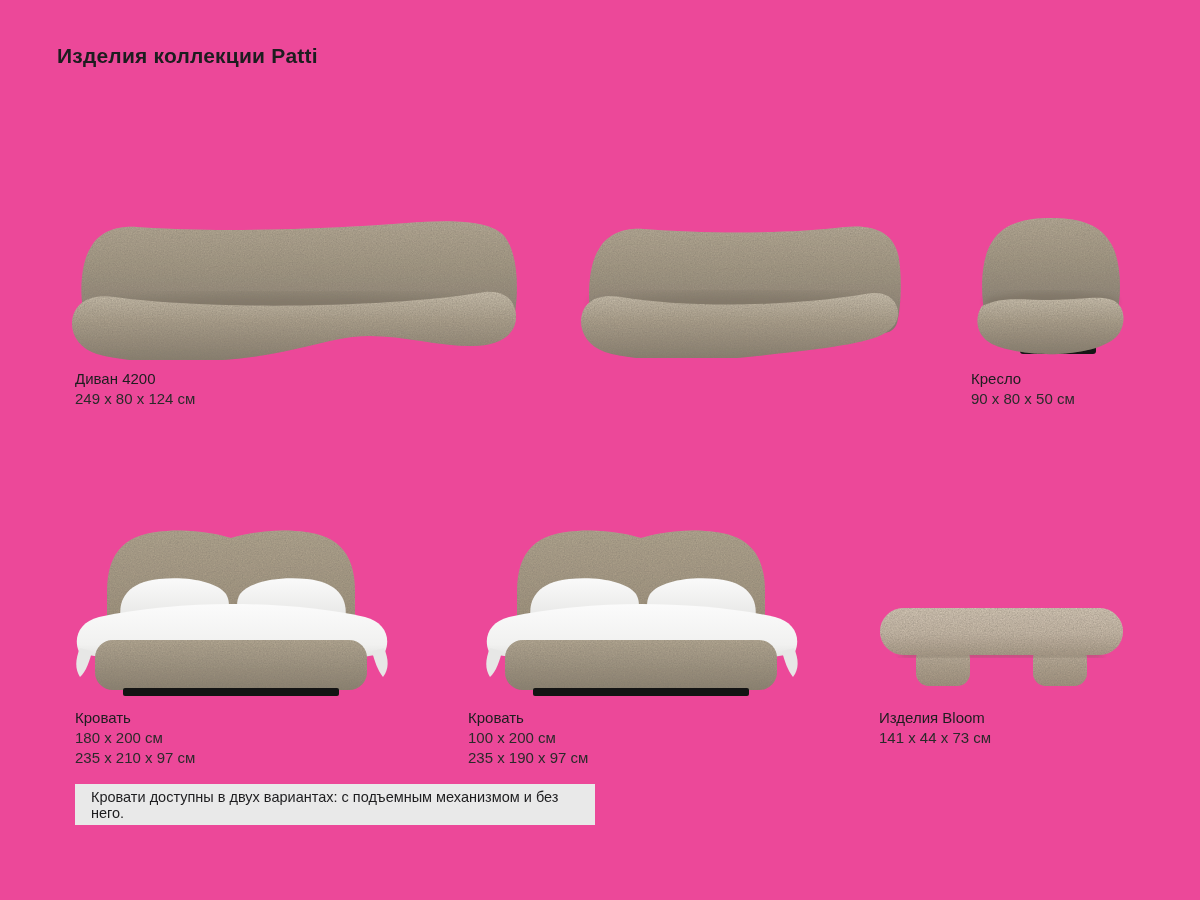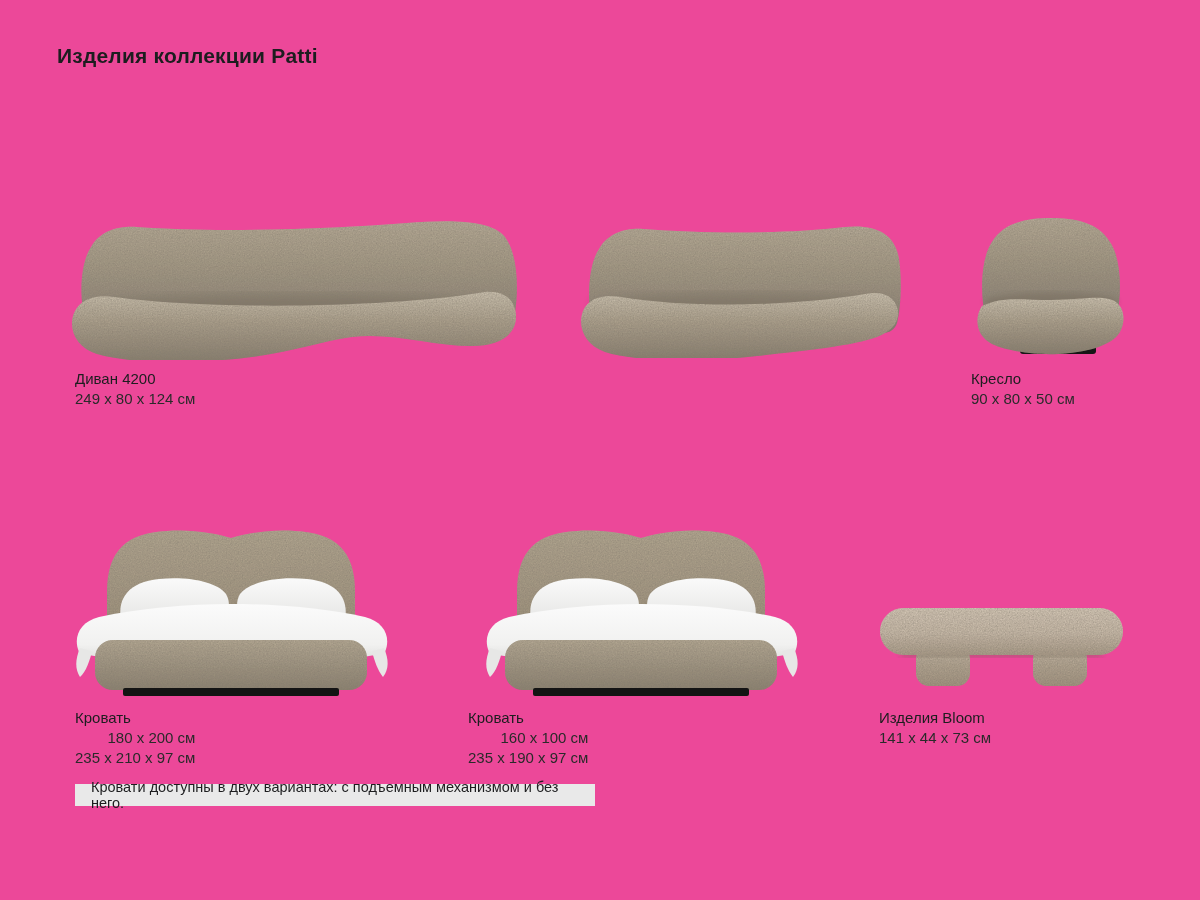--- a/index.html
+++ b/index.html
@@ -13,23 +13,23 @@
     padding-left:13px;
   }
   .page-title{
     position:absolute;left:57px;top:44px;
     font-size:21px;font-weight:600;letter-spacing:.2px;color:#1d1d1f;
   }
   .figure{position:absolute;}
   .figure svg{display:block;width:100%;height:100%;}
   .label{position:absolute;font-size:15px;line-height:20px;color:#222222;}
   .label .name{font-weight:500;color:#1d1d1f;}
-  .label .dim{font-weight:400;color:#2a2a2a;text-align:right;}
+  .label .dim{font-weight:400;color:#2a2a2a;}
   .note-bar{
-    position:absolute;left:75px;top:784px;width:520px;height:22px;
+    position:absolute;left:75px;top:784px;width:520px;height:41px;
     background:#e9e9e9;display:flex;align-items:center;
     padding:0 0 0 16px;box-sizing:border-box;
     font-size:14.5px;color:#1d1d1f;
   }
   .defs-holder{position:absolute;width:0;height:0;overflow:hidden;}
 </style>
 </head>
 <body>
 
 <div class="stage">
@@ -187,21 +187,21 @@
       <path fill="#e7e7e6" d="M15,130 C10,142 10,151 15,159 C21,154 25,142 27,133 Z"></path>
       <path fill="#e7e7e6" d="M319,130 C324,142 324,151 318,159 C313,153 309,142 307,133 Z"></path>
       <g filter="url(#boucleNoise)">
         <rect x="30" y="122" width="272" height="50" rx="18" fill="url(#gFrame)"></rect>
       </g>
       <rect x="58" y="170" width="216" height="8" rx="2" fill="#141414"></rect>
     </svg>
   </div>
   <div class="label" style="left:468px;top:708px;">
     <div class="name">Кровать</div>
-    <div class="dim">160 x 100 см</div>
+    <div class="dim">100 x 200 см</div>
     <div class="dim">235 x 190 x 97 см</div>
   </div>
 
   <div class="figure" style="left:880px;top:606px;width:243px;height:84px;">
     <svg viewBox="0 0 243 84">
       <g filter="url(#boucleNoise)">
         <rect x="36" y="40" width="54" height="40" rx="13" fill="url(#gLeg)"></rect>
         <rect x="153" y="40" width="54" height="40" rx="13" fill="url(#gLeg)"></rect>
         <rect x="22" y="42" width="199" height="9" fill="#6e6150" opacity="0.35" filter="url(#soft3)"></rect>
         <rect x="0" y="2" width="243" height="47" rx="23.5" fill="url(#gBench)"></rect>

